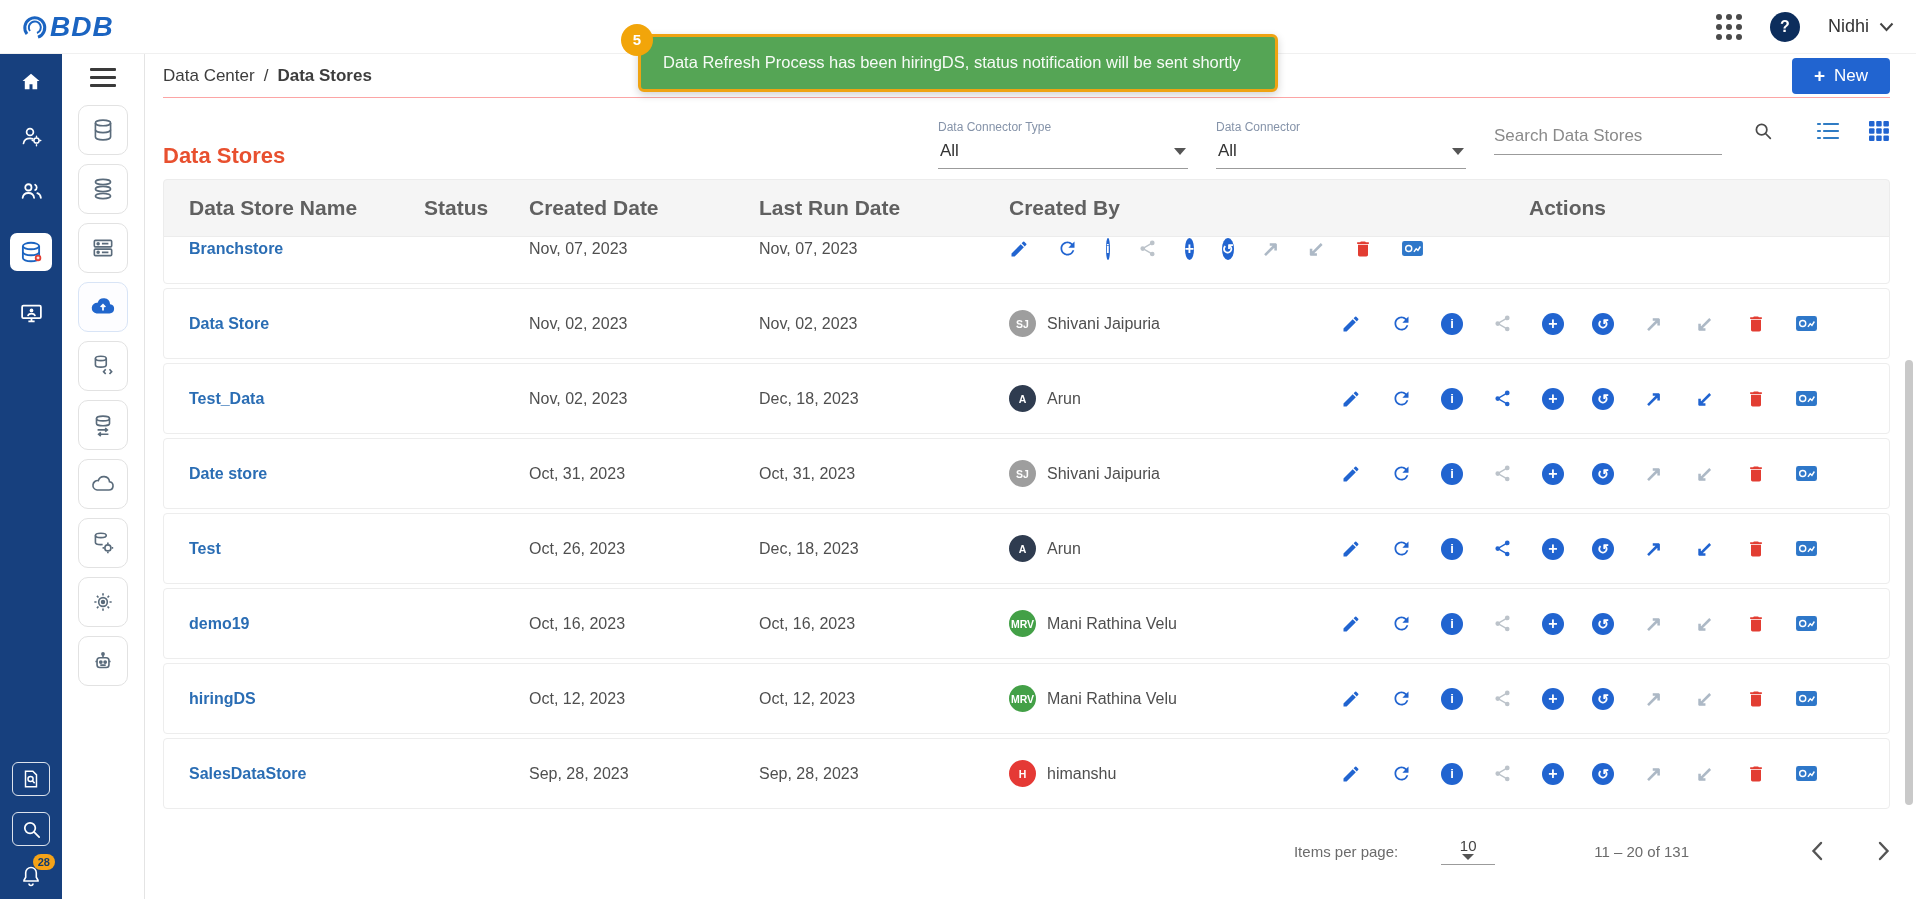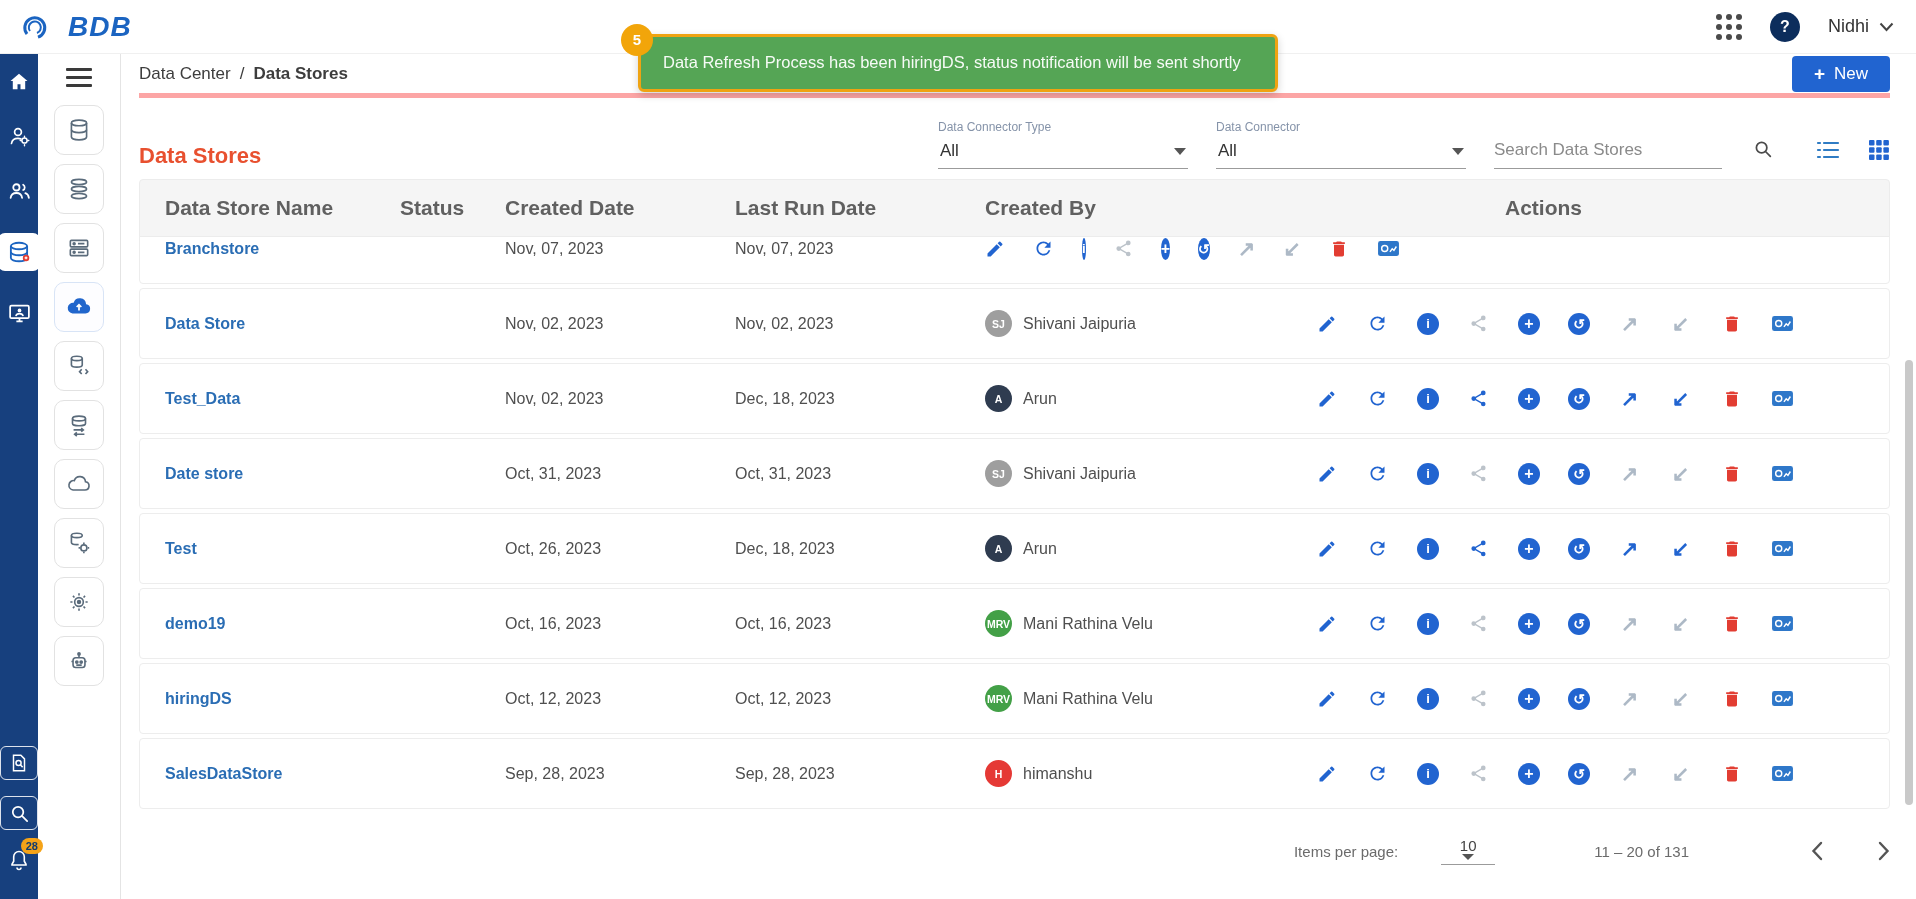--- a/index.html
+++ b/index.html
@@ -2,57 +2,57 @@
 <html><head>
 <meta charset="utf-8">
 <style>
   * { box-sizing: border-box; margin: 0; padding: 0; }
   html,body { width:1916px; height:899px; overflow:hidden; }
   body { font-family:"Liberation Sans", sans-serif; background:#fff; position:relative; color:#333; }
   button { background:none; border:none; cursor:pointer; font-family:inherit; }
 
   
   .topbar { height:54px; display:flex; align-items:center; padding:0 22px; background:#fff; border-bottom:1px solid #f0f0f0; position:relative; z-index:10; }
-  .logo { display:flex; align-items:center; gap:20px; color:#1b64c1; font-weight:800; font-style:italic; font-size:28px; letter-spacing:1px; cursor:pointer; }
+  .logo { display:flex; align-items:center; gap:2px; color:#1b64c1; font-weight:800; font-style:italic; font-size:28px; letter-spacing:1px; cursor:pointer; }
   .topbar-right { margin-left:auto; display:flex; align-items:center; gap:28px; }
   .apps-grid { display:grid; grid-template-columns:repeat(3,6px); grid-gap:4px; }
   .apps-grid i { width:6px; height:6px; border-radius:50%; background:#4a4a4a; }
   .help-circle { width:30px; height:30px; border-radius:50%; background:#0c2d5c; color:#fff; font-weight:700; font-size:16px; display:flex; align-items:center; justify-content:center; }
   .user-menu { display:flex; align-items:center; gap:10px; font-size:18px; color:#333; cursor:pointer; }
 
   
   .shell { display:flex; height:845px; }
 
   
-  .nav-rail { width:38px; background:#17407e; display:flex; flex-direction:column; align-items:center; padding:16px 0 24px; gap:30px; flex-shrink:0; }
+  .nav-rail { width:62px; background:#17407e; display:flex; flex-direction:column; align-items:center; padding:16px 0 8px; gap:30px; flex-shrink:0; }
   .rail-btn { display:flex; align-items:center; justify-content:center; }
   .rail-active-tile { width:42px; height:38px; background:#fff; border-radius:7px; display:flex; align-items:center; justify-content:center; }
   .rail-bottom { margin-top:auto; display:flex; flex-direction:column; align-items:center; gap:16px; }
   .rail-frame { border:1.5px solid rgba(255,255,255,.85); border-radius:6px; width:38px; height:34px; display:flex; align-items:center; justify-content:center; }
   .bell-wrap { position:relative; margin-top:2px; }
   .bell-badge { position:absolute; top:-10px; right:-12px; background:#f5a318; color:#123c6d; font-size:11px; font-weight:700; padding:2px 5px; border-radius:10px; }
 
   
   .menu-rail { width:83px; background:#fff; border-right:1px solid #e4e4e4; display:flex; flex-direction:column; align-items:center; padding-top:14px; flex-shrink:0; }
   .hamburger { width:26px; display:flex; flex-direction:column; gap:5px; margin-bottom:18px; cursor:pointer; }
   .hamburger i { height:3px; background:#3a3a3a; border-radius:1px; }
   .menu-tile { width:50px; height:50px; border:1px solid #e2e2e2; border-radius:10px; margin-bottom:9px; display:flex; align-items:center; justify-content:center; background:#fff; }
   .menu-tile.active { border-color:#d8e4f6; background:#fdfdff; }
 
   
   .content { flex:1; min-width:0; display:flex; flex-direction:column; padding:0 26px 0 18px; position:relative; background:#fff; }
-  .crumb-bar { height:44px; display:flex; align-items:center; justify-content:space-between; border-bottom:5px solid #fca5a5; }
+  .crumb-bar { height:44px; display:flex; align-items:center; justify-content:space-between; border-bottom:1px solid #fca5a5; }
   .breadcrumb { display:flex; align-items:center; gap:9px; font-size:17px; color:#3d3d3d; }
   .breadcrumb .crumb-current { font-weight:600; }
   .new-btn { background:#2164d0; color:#fff; font-size:17px; font-weight:500; padding:8px 22px; border-radius:4px; display:flex; align-items:center; gap:9px; }
   .new-btn .plus { font-size:19px; font-weight:600; line-height:1; }
 
   .page-head { display:flex; justify-content:space-between; align-items:flex-end; padding-top:22px; margin-bottom:10px; }
   .page-title { font-size:22px; font-weight:700; }
-  .filters { display:flex; align-items:flex-end; gap:28px; }
+  .filters { display:flex; align-items:flex-start; gap:28px; }
   .field { display:flex; flex-direction:column; width:250px; }
   .field label { font-size:12px; color:#8593a9; margin-bottom:2px; }
   .field .value-row { display:flex; justify-content:space-between; align-items:center; border-bottom:1px solid #9b9b9b; padding:5px 2px 7px; font-size:17px; color:#333; cursor:pointer; }
   .caret { width:0; height:0; border-left:6px solid transparent; border-right:6px solid transparent; border-top:7px solid #555; }
   .search-field { width:228px; border-bottom:1px solid #9b9b9b; }
   .search-field input { width:100%; border:none; outline:none; font-size:17px; padding:6px 0 8px; color:#333; font-family:inherit; background:transparent; }
   .search-field input::placeholder { color:#8a8a8a; }
   .search-icon-btn { margin:0 0 6px 2px; }
   .view-toggles { display:flex; gap:28px; margin:0 0 5px 14px; align-items:center; }
 

